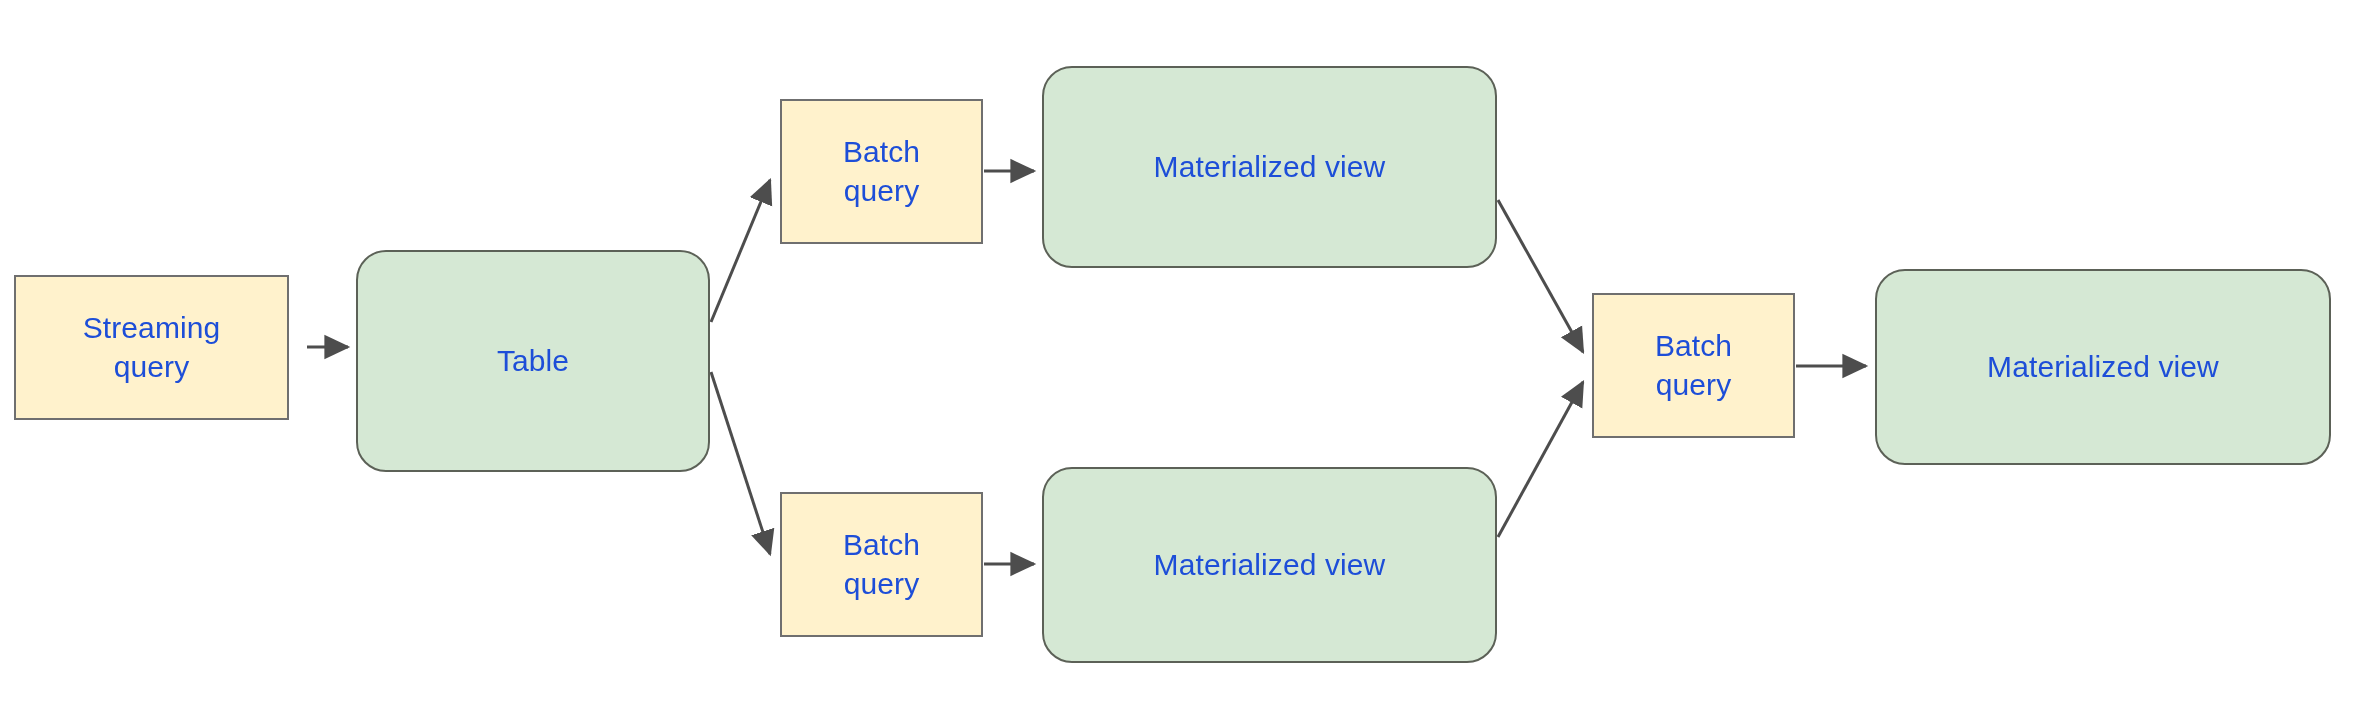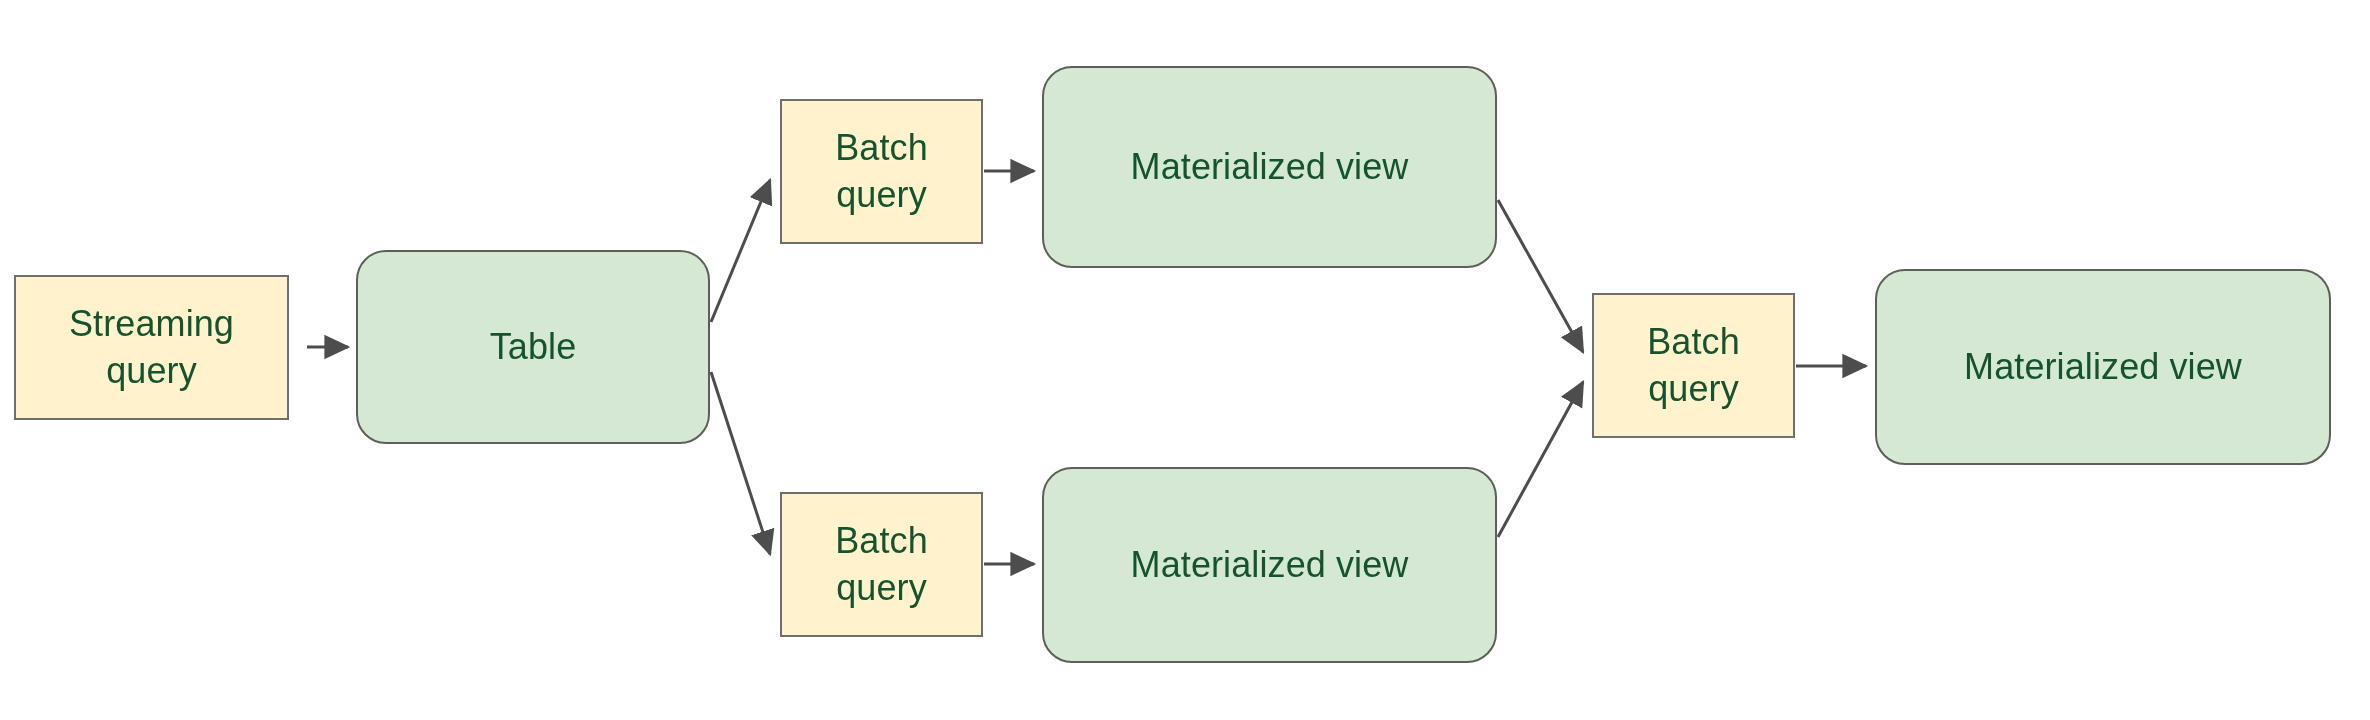--- a/index.html
+++ b/index.html
@@ -26,23 +26,23 @@
     height: 720px;
     pointer-events: none;
   }
   .node {
     position: absolute;
     box-sizing: border-box;
     display: flex;
     align-items: center;
     justify-content: center;
     text-align: center;
-    color: #14532d;
+    color: #1d4ed8;
     font-family: "Liberation Sans", sans-serif;
-    font-size: 36px;
+    font-size: 30px;
     line-height: 1.28;
     letter-spacing: 0.1px;
     border: 2px solid #666666;
     z-index: 2;
   }
   .node.process {
     background: #fff2cc;
     border-color: #6f6f6f;
     border-radius: 0;
   }
@@ -78,21 +78,21 @@
       <path d="M 1498 537 L 1583 382"></path>
       <path d="M 1796 366 L 1866 366"></path>
     </g>
   </svg>
 
   <div class="node process" style="left: 14px; top: 275px; width: 275px; height: 145px;">
     <span class="label">Streaming
 query</span>
   </div>
 
-  <div class="node store" style="left: 356px; top: 250px; width: 354px; height: 194px;">
+  <div class="node store" style="left: 356px; top: 250px; width: 354px; height: 222px;">
     <span class="label">Table</span>
   </div>
 
   <div class="node process" style="left: 780px; top: 99px; width: 203px; height: 145px;">
     <span class="label">Batch
 query</span>
   </div>
 
   <div class="node store" style="left: 1042px; top: 66px; width: 455px; height: 202px;">
     <span class="label">Materialized view</span>

